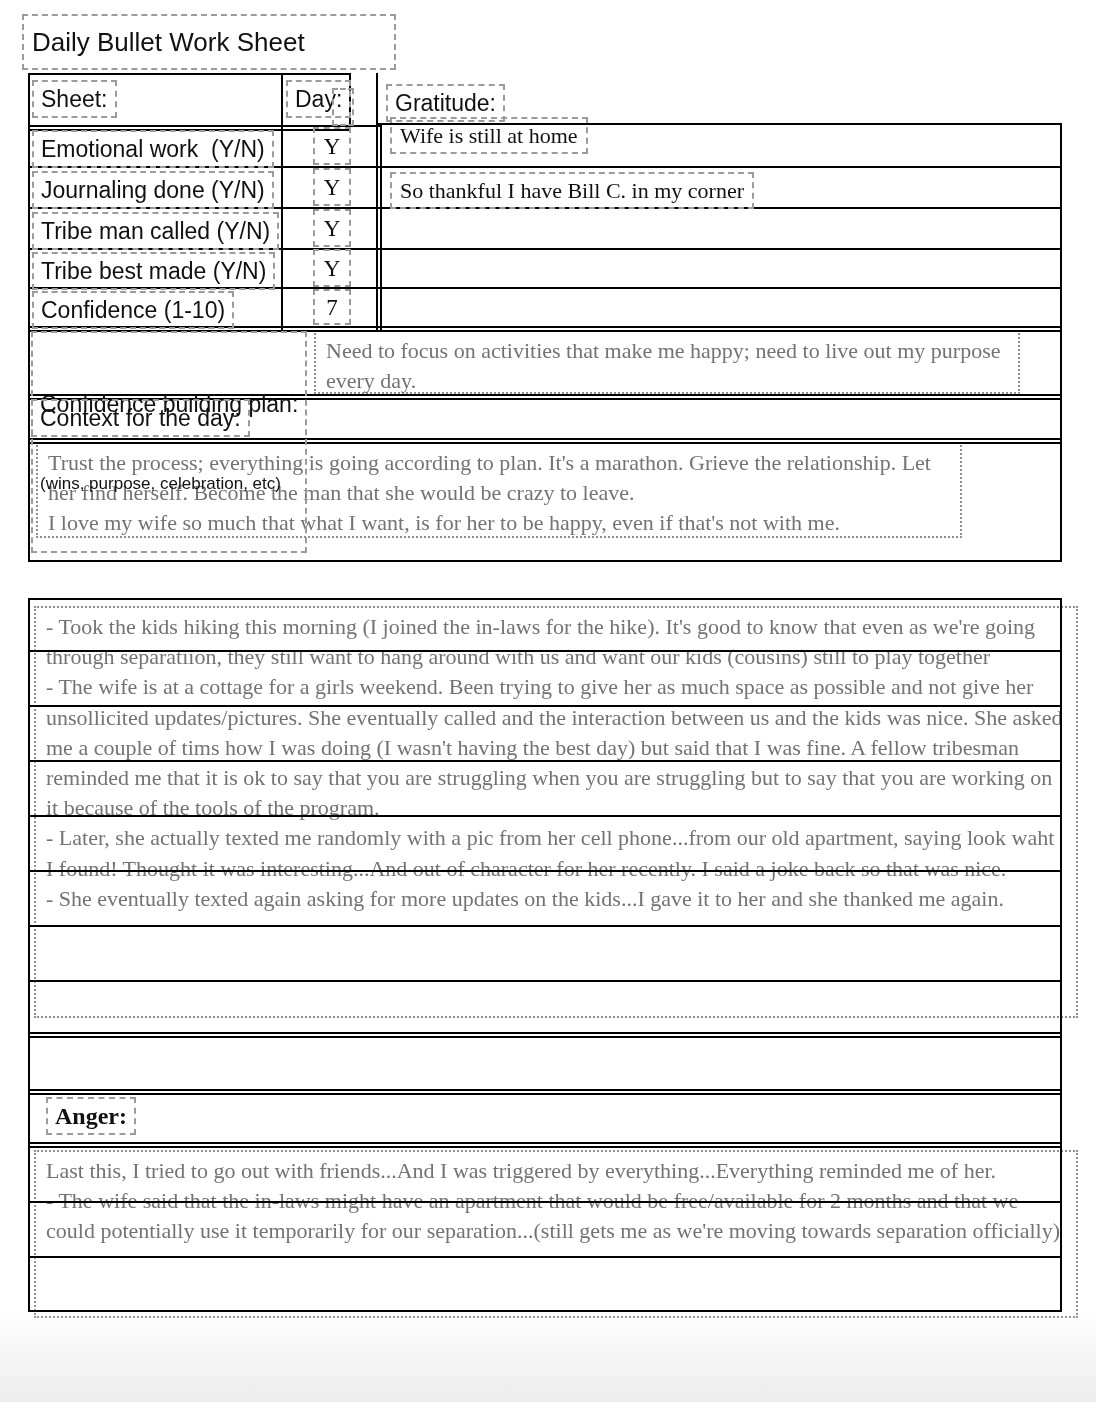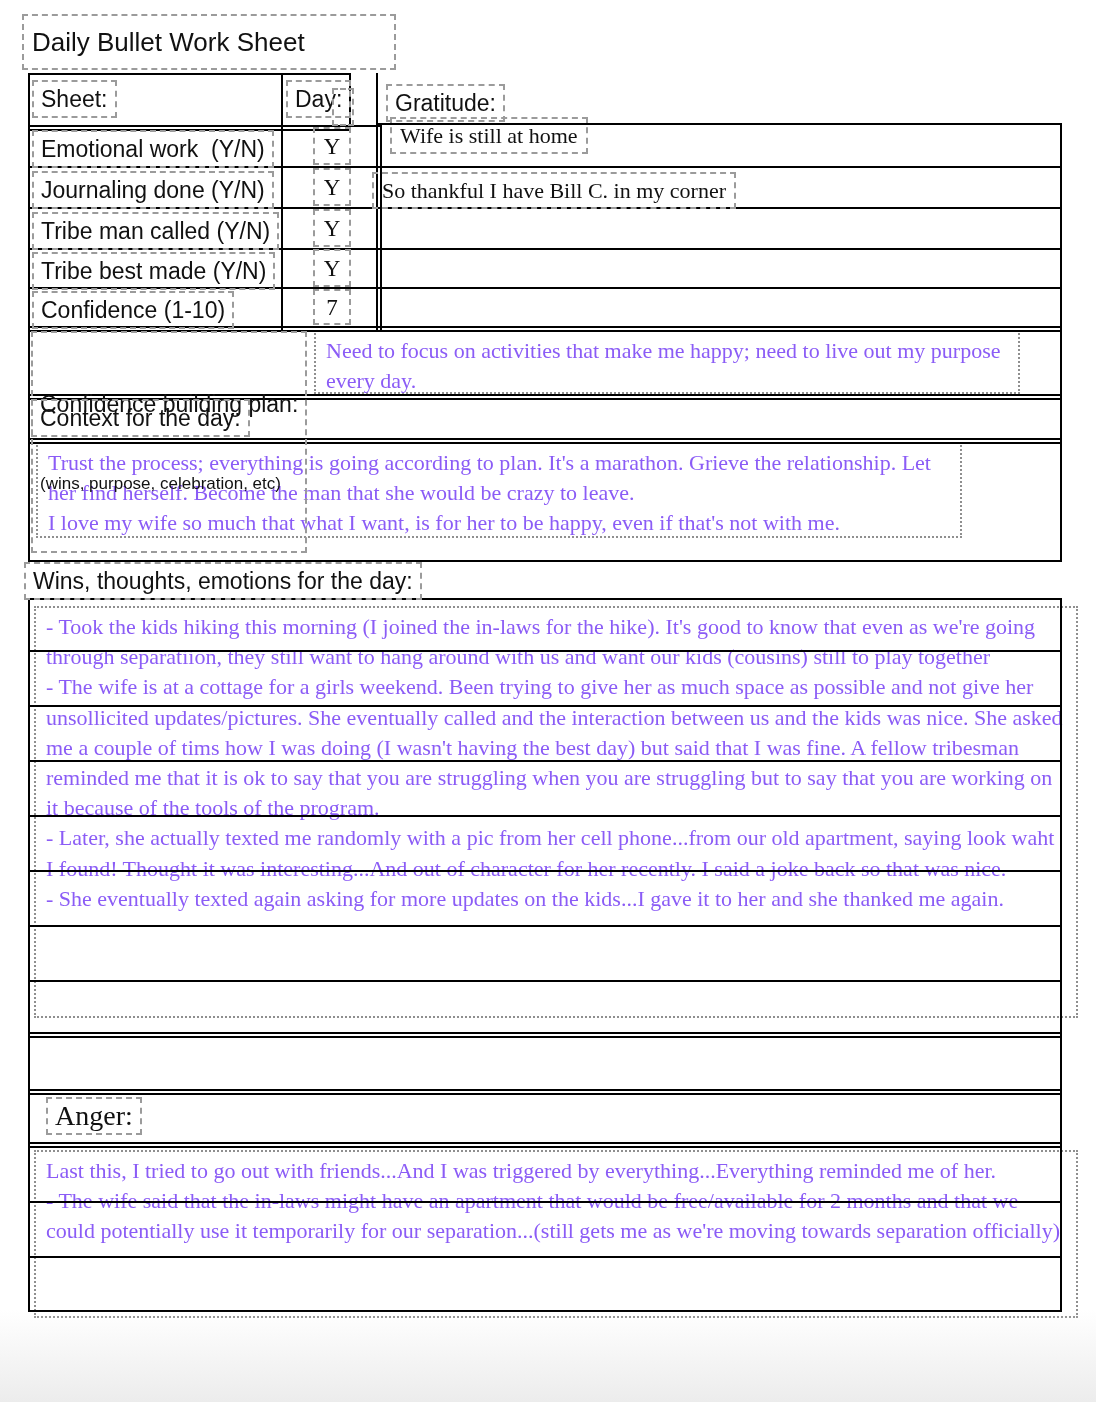--- a/index.html
+++ b/index.html
@@ -9,21 +9,21 @@
   .tbl{position:absolute;border:2px solid #000;background:transparent;z-index:2;}
   .hline{position:absolute;left:0;right:0;height:2px;background:#000;}
   .vline{position:absolute;top:0;bottom:0;width:2px;background:#000;}
   .vseg{position:absolute;width:2px;background:#000;z-index:2;}
   .labelbox{position:absolute;border:2px dashed #9b9b9b;padding:1px 7px;white-space:pre;
             font-family:"Liberation Sans",sans-serif;font-size:23px;line-height:32px;
             background:transparent;z-index:3;width:max-content;}
   .serifbox{font-family:"Liberation Serif",serif;}
   .textbox{position:absolute;border:2px dotted #8f8f8f;z-index:1;
            font-family:"Liberation Serif",serif;font-size:22px;line-height:30.2px;
-           padding:4px 10px;box-sizing:border-box;color:#8b5cf6;}
+           padding:4px 10px;box-sizing:border-box;color:#737373;}
   .valuebox{position:absolute;border:2px dashed #9b9b9b;z-index:3;
             font-family:"Liberation Serif",serif;font-size:23px;text-align:center;
             box-sizing:border-box;}
   .entrybox{position:absolute;border:2px dashed #9b9b9b;padding:1px 8px;width:max-content;
             font-family:"Liberation Serif",serif;font-size:22px;line-height:31px;z-index:3;}
   
   .title-box{position:absolute;left:22px;top:14px;width:362px;height:52px;
              border:2px dashed #9b9b9b;font-size:26px;line-height:52px;padding-left:8px;}
   
   #tableA{left:28px;top:73px;width:319px;height:54px;}
@@ -68,58 +68,57 @@
 
   <div class="vseg" style="left:376px;top:73px;height:52px;"></div>
   <div class="labelbox" style="left:386px;top:84px;">Gratitude:</div>
   <div class="tbl" id="gratTable">
     <div class="hline" style="top:41px;"></div>
     <div class="hline" style="top:82px;"></div>
     <div class="hline" style="top:123px;"></div>
     <div class="hline" style="top:162px;"></div>
   </div>
   <div class="entrybox" style="left:390px;top:117px;">Wife is still at home</div>
-  <div class="entrybox" style="left:372px;top:172px;">So thankful I have Bill C. in my corner</div>
+  <div class="entrybox" style="left:390px;top:172px;">So thankful I have Bill C. in my corner</div>
 
   <div class="tbl" style="left:28px;top:326px;width:1030px;height:70px;"></div>
   <div class="labelbox" style="left:31px;top:331px;line-height:28px;">
     <div>Confidence building plan:</div>
     <div class="sub">(wins, purpose, celebration, etc)</div>
   </div>
   <div class="textbox" style="left:314px;top:330px;width:706px;height:64px;">Need to focus on activities that make me happy; need to live out my purpose every day.</div>
 
   <div class="tbl" style="left:28px;top:394px;width:1030px;height:46px;"></div>
   <div class="labelbox" style="left:31px;top:399px;">Context for the day:</div>
   <div class="tbl" style="left:28px;top:438px;width:1030px;height:120px;"></div>
   <div class="textbox" style="left:36px;top:442px;width:926px;height:96px;">
     <p class="para">Trust the process; everything is going according to plan. It's a marathon. Grieve the relationship. Let her find herself. Become the man that she would be crazy to leave.</p>
     <p class="para">I love my wife so much that what I want, is for her to be happy, even if that's not with me.</p>
   </div>
 
-  <div class="labelbox" style="left:24px;top:562px;">Wins, thoughts, emotions for the day:</div>
   <div class="tbl" style="left:28px;top:598px;width:1030px;height:436px;">
     <div class="hline" style="top:50px;"></div>
     <div class="hline" style="top:105px;"></div>
     <div class="hline" style="top:160px;"></div>
     <div class="hline" style="top:215px;"></div>
     <div class="hline" style="top:270px;"></div>
     <div class="hline" style="top:325px;"></div>
     <div class="hline" style="top:380px;"></div>
   </div>
   <div class="textbox" style="left:34px;top:606px;width:1044px;height:412px;">
     <div class="para">- Took the kids hiking this morning (I joined the in-laws for the hike). It's good to know that even as we're going through separatiion, they still want to hang around with us and want our kids (cousins) still to play together</div>
     <div class="para">- The wife is at a cottage for a girls weekend. Been trying to give her as much space as possible and not give her unsollicited updates/pictures. She eventually called and the interaction between us and the kids was nice. She asked me a couple of tims how I was doing (I wasn't having the best day) but said that I was fine. A fellow tribesman reminded me that it is ok to say that you are struggling when you are struggling but to say that you are working on it because of the tools of the program.</div>
     <div class="para">- Later, she actually texted me randomly with a pic from her cell phone...from our old apartment, saying look waht I found! Thought it was interesting...And out of character for her recently. I said a joke back so that was nice.</div>
     <div class="para">- She eventually texted again asking for more updates on the kids...I gave it to her and she thanked me again.</div>
   </div>
 
   <div class="tbl" style="left:28px;top:1032px;width:1030px;height:59px;"></div>
 
   <div class="tbl" style="left:28px;top:1089px;width:1030px;height:55px;"></div>
-  <div class="labelbox serifbox" style="left:46px;top:1097px;font-size:28px;">Anger:</div>
+  <div class="labelbox serifbox" style="left:46px;top:1097px;font-size:24px;font-weight:bold;">Anger:</div>
   <div class="tbl" style="left:28px;top:1142px;width:1030px;height:166px;">
     <div class="hline" style="top:57px;"></div>
     <div class="hline" style="top:112px;"></div>
   </div>
   <div class="textbox" style="left:34px;top:1150px;width:1044px;height:168px;">
     <div class="para">Last this, I tried to go out with friends...And I was triggered by everything...Everything reminded me of her.</div>
     <div class="para">- The wife said that the in-laws might have an apartment that would be free/available for 2 months and that we could potentially use it temporarily for our separation...(still gets me as we're moving towards separation officially)</div>
   </div>
 
   <div class="fade"></div>

